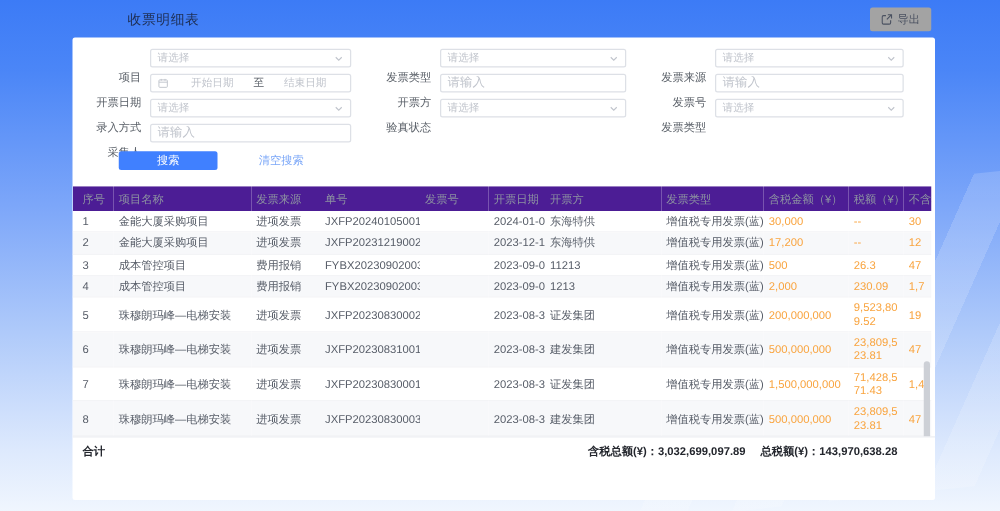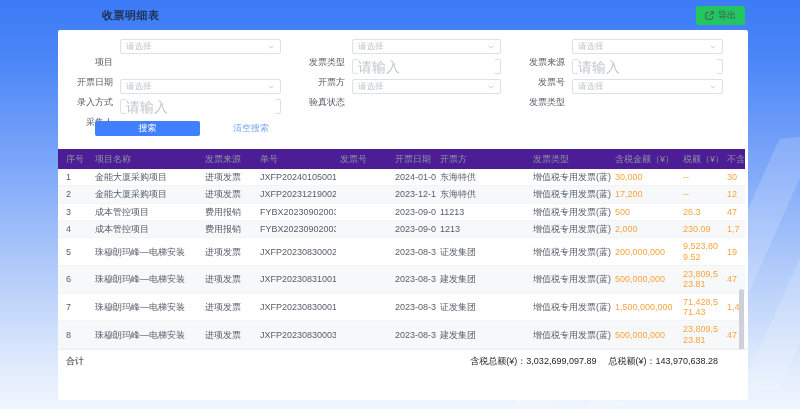--- a/index.html
+++ b/index.html
@@ -9,49 +9,49 @@
     position: relative;
     background: linear-gradient(180deg,#3C7BF6 0%, #4B86F7 14%, #7CA6F9 40%, #AFCAFA 65%, #DDE9FD 88%, #F0F6FE 100%);
   }
   .bg-deco {
     position:absolute; right:-40px; top:150px; width:330px; height:250px;
     background: repeating-linear-gradient(115deg, rgba(255,255,255,0) 0 34px, rgba(255,255,255,0.16) 34px 70px);
     transform: skewY(-6deg); pointer-events:none;
   }
   
   .topbar { position:absolute; left:58px; right:55px; top:0; height:30px; display:flex; align-items:center; justify-content:space-between; }
-  .page-title { font-size:11px; font-weight:700; color:#1E2F55; letter-spacing:0.5px;padding-left:44px; }
-  .export-btn { display:flex; align-items:center; gap:4px; background:#22c55e; border:none; border-radius:2px; height:19px; padding:0 9px; font-size:9px; color:#4a5160; cursor:pointer; }
+  .page-title { font-size:11px; font-weight:400; color:#1E2F55; letter-spacing:0.5px;padding-left:44px; }
+  .export-btn { display:flex; align-items:center; gap:4px; background:#a3a3a3; border:none; border-radius:2px; height:19px; padding:0 9px; font-size:9px; color:#4a5160; cursor:pointer; }
   
   .card { position:absolute; left:58px; top:30px; width:690px; height:370px; background:#fff; border-radius:2px; overflow:hidden; }
   
   .filter-grid { display:grid; grid-template-columns:232px 220px 222px; padding:9px 0 0 5px; row-gap:5px; }
   .field { display:flex; align-items:center; height:15px; }
   .field .lbl { flex:0 0 57px; text-align:right; font-size:9px; color:#5a6068; padding-right:7px; white-space:nowrap;margin-top:31px; }
   .ctrl { flex:1; height:15px; border:1px solid #dde0e6; border-radius:2px; display:flex; align-items:center; padding:0 5px; background:#fff; margin-right:14px; font-size:8.5px; color:#c0c4cc; cursor:pointer; }
-  .ctrl input { border:none; outline:none; width:100%; font-size:14px; color:#5a6068; font-family:"Liberation Sans",sans-serif; }
+  .ctrl input { border:none; outline:none; width:100%; font-size:10px; color:#5a6068; font-family:"Liberation Sans",sans-serif; }
   .ctrl input::placeholder { color:#c0c4cc; }
   .ctrl .chev { margin-left:auto; display:flex; }
   .ctrl .ph { white-space:nowrap; }
   .ctrl .phc { flex:1; text-align:center; white-space:nowrap; }
   .ctrl .sep { color:#5a6068; padding:0 2px; }
   .btn-row { display:flex; align-items:center; margin:7px 0 0 37px; }
-  .search-btn { width:105px; height:15px; background:#4080FF; border:none; border-radius:2px; color:#fff; font-size:9px; cursor:pointer; }
+  .search-btn { width:79px; height:15px; background:#4080FF; border:none; border-radius:2px; color:#fff; font-size:9px; cursor:pointer; }
   .clear-btn { margin-left:33px; background:none; border:none; color:#7BA7F8; font-size:9px; cursor:pointer; }
   
   .table-wrap { position:relative; margin-top:13px; width:687px; overflow:hidden; }
   table { width:700px; table-layout:fixed; border-collapse:collapse; font-size:9px; }
   thead th { height:20px; background:#4c1d95; color:#8d93a1; font-weight:400; text-align:left; padding:0 4px; white-space:nowrap; overflow:hidden; }
   thead th:first-child, tbody td:first-child { padding-left:8px; }
   tbody td { padding:3px 4px; color:#575d68; line-height:1.15; white-space:nowrap; overflow:hidden; border-bottom:1px solid #f3f4f6; vertical-align:middle; }
   tbody tr:nth-child(even) { background:#f7f8fa; }
   td.amount { color:#F9A43F; white-space:normal; word-break:break-all; }
   .vscroll { position:absolute; right:1px; top:140px; width:5px; height:76px; background:#cdd0d6; border-radius:3px; cursor:grab; }
   
-  .summary { height:24px; border-top:1px solid #eceef2; display:flex; align-items:center; font-size:9px; font-weight:400; color:#23262d; padding:0 30px 0 8px; }
+  .summary { height:24px; border-top:1px solid #eceef2; display:flex; align-items:center; font-size:9px; font-weight:700; color:#23262d; padding:0 30px 0 8px; }
   .summary .totals { margin-left:auto; display:flex; gap:12px; }
   
   .pager { height:24px; display:flex; align-items:center; justify-content:flex-end; gap:11px; font-size:9px; color:#5a6170;margin-top:47px; }
   .pager .total { margin-right:6px; }
   .pg { min-width:13px; text-align:center; cursor:pointer; color:#434852; }
   .pg.active { color:#4080FF; }
   .pg.ellipsis { cursor:default; color:#8d93a1; }
   .arrow { display:flex; align-items:center; cursor:pointer; }
   .goto { display:flex; align-items:center; gap:4px; margin-left:8px; }
   .goto input { width:21px; height:14px; border:1px solid #d5d9e0; border-radius:2px; text-align:center; font-size:9px; color:#434852; outline:none; font-family:"Liberation Sans",sans-serif; }
@@ -106,20 +106,31 @@
           <span class="ph">请选择</span>
           <span class="chev">
             <svg width="8" height="8" viewBox="0 0 10 10">
               <path d="M2 3.5 5 6.5 8 3.5" fill="none" stroke="#c0c4cc" stroke-width="1.1"></path>
             </svg>
           </span>
         </div>
       </div>
       <div class="field">
         <span class="lbl">开票日期</span>
+        <div class="ctrl">
+          <span>
+            <svg width="9" height="9" viewBox="0 0 12 12" style="margin-right:4px">
+              <rect x="1.5" y="2.5" width="9" height="8" rx="1" fill="none" stroke="#c0c4cc"></rect>
+              <path d="M4 1.5v2M8 1.5v2M1.5 5h9" stroke="#c0c4cc" fill="none"></path>
+            </svg>
+          </span>
+          <span class="phc">开始日期</span>
+          <span class="sep">至</span>
+          <span class="phc">结束日期</span>
+        </div>
       </div>
       <div class="field">
         <span class="lbl">开票方</span>
         <div class="ctrl">
           <input placeholder="请输入" style="">
         </div>
       </div>
       <div class="field">
         <span class="lbl">发票号</span>
         <div class="ctrl">

